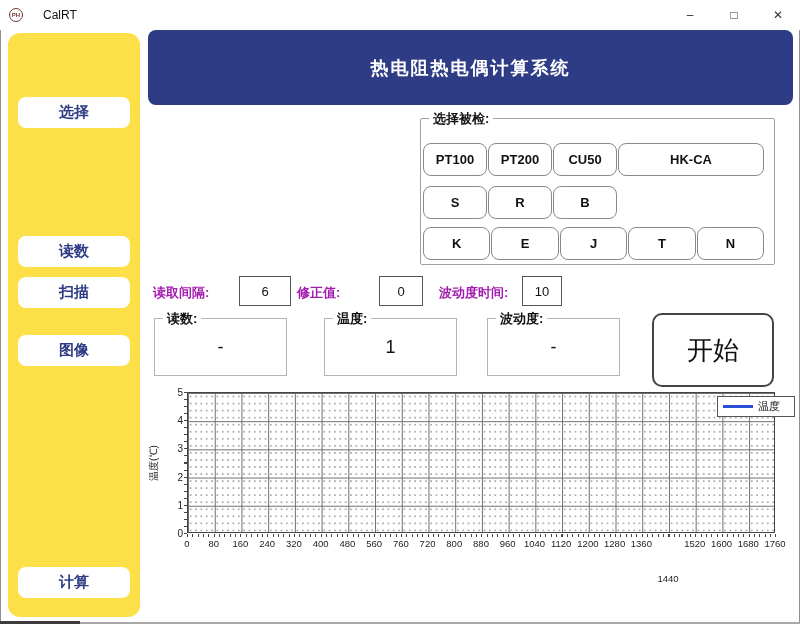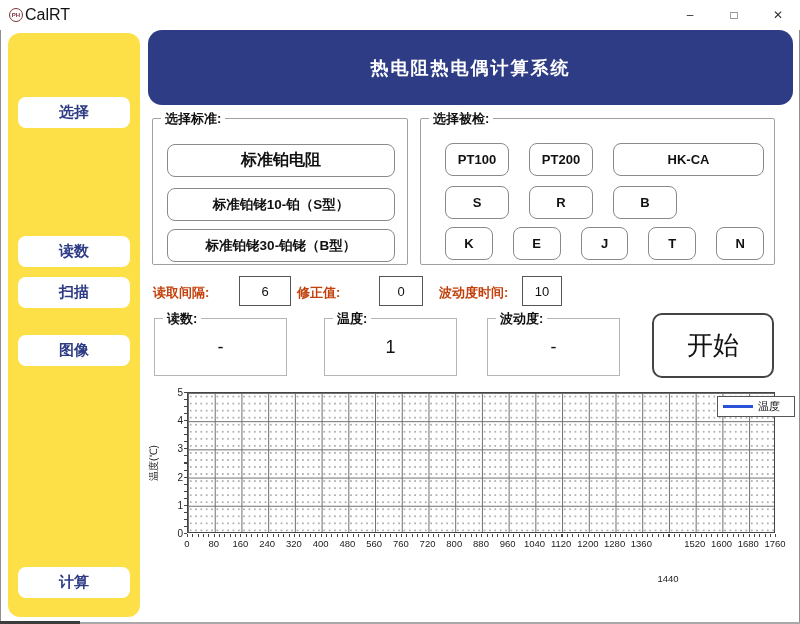--- a/index.html
+++ b/index.html
@@ -7,81 +7,81 @@
   body { font-family:"Liberation Sans", sans-serif; background:#fff; }
   #app { position:relative; width:800px; height:624px; background:#fff;
          box-shadow: inset 0 0 0 1px #8f8f8f; overflow:hidden; }
 
   
   #titlebar { position:absolute; top:0; left:0; width:100%; height:30px;
               display:flex; align-items:center; padding-left:9px; background:#fff; }
   .app-icon { width:14px; height:14px; border:1.4px solid #7b3434; border-radius:50%;
               display:flex; align-items:center; justify-content:center;
               font-size:6px; font-weight:bold; color:#7b3434; }
-  .app-title { margin-left:2px; font-size:16px; color:#111;text-align:right; }
+  .app-title { margin-left:20px; font-size:12px; color:#111;text-align:right; }
   #win-controls { position:absolute; right:0; top:0; height:30px; display:flex; }
   .winbtn { width:44px; height:30px; display:flex; align-items:center; justify-content:center;
             font-size:12px; color:#333; cursor:default; }
 
   
   #sidebar { position:absolute; left:8px; top:33px; width:132px; height:584px;
              background:#fde047; border-radius:12px; }
   .side-btn { position:absolute; left:10px; width:112px; height:31px; background:#fff;
               border:none; border-radius:8px; color:#2e3c85; font-weight:bold; font-size:15px;
               display:flex; align-items:center; justify-content:center;
               font-family:"Liberation Sans", sans-serif; }
   #btn-select { top:64px; }  #btn-read { top:203px; } #btn-scan { top:244px; }
   #btn-image  { top:302px; } #btn-calc { top:534px; }
 
   
   #header { position:absolute; left:148px; top:30px; width:645px; height:75px;
-            background:#2e3c85; border-radius:14px; color:#fff; font-size:18px;
+            background:#2e3c85; border-radius:8px; color:#fff; font-size:18px;
             font-weight:bold; letter-spacing:2px;
             display:flex; align-items:center; justify-content:center; }
 
   
   .groupbox { position:absolute; border:1px solid #a0a0a0; border-radius:2px; background:#fff; }
   .gb-label { position:absolute; top:-9px; left:8px; background:#fff; padding:0 4px;
               font-weight:bold; font-size:13px; color:#111; white-space:nowrap; }
 
   #standard-panel { left:152px; top:118px; width:256px; height:147px; }
   .std-btn { position:absolute; left:14px; width:228px; height:33px; background:#fff;
              border:1px solid #8a8a8a; border-radius:8px; font-weight:bold; color:#111;
              display:flex; align-items:center; justify-content:center;
              font-family:"Liberation Sans", sans-serif; }
   #std-btn-0 { top:25px; font-size:16px; }
   #std-btn-1 { top:69px; font-size:13.5px; }
   #std-btn-2 { top:110px; font-size:13.5px; }
 
   #tested-panel { left:420px; top:118px; width:355px; height:147px; }
-  .tested-row { position:absolute; left:24px; right:10px; height:33px; display:flex; gap:20px; }
+  .tested-row { position:absolute; left:2px; right:10px; height:33px; display:flex; gap:1px; }
   #tested-row-1 { top:24px; } #tested-row-2 { top:67px; } #tested-row-3 { top:108px; }
   .chip { border:1px solid #8a8a8a; border-radius:8px; background:#fff; font-weight:bold;
           font-size:13px; color:#111; height:33px; display:flex; align-items:center;
           justify-content:center; font-family:"Liberation Sans", sans-serif; }
   #tested-row-1 .chip { width:64px; } #tested-row-1 .chip:last-child { width:auto; flex:1; }
   #tested-row-2 .chip { width:64px; }
   #tested-row-3 .chip { flex:1; }
 
   
-  .setting-label { position:absolute; top:284px; font-weight:bold; font-size:13px; color:#c2410c; }
+  .setting-label { position:absolute; top:284px; font-weight:bold; font-size:13px; color:#a21caf; }
   #lbl-interval { left:153px; } #lbl-correction { left:297px; } #lbl-fluct-time { left:439px; }
   .setting-input { position:absolute; top:276px; height:30px; border:1px solid #555;
                    text-align:center; font-size:13px; background:#fff; color:#111;
                    font-family:"Liberation Sans", sans-serif; }
   #inp-interval { left:239px; width:52px; } #inp-correction { left:379px; width:44px; }
   #inp-fluct-time { left:522px; width:40px; }
 
   
   .readout { position:absolute; top:318px; width:133px; height:58px;
              border:1px solid #b5b5b5; background:#fff; }
   #readout-reading { left:154px; } #readout-temp { left:324px; } #readout-fluct { left:487px; }
   .readout .value { position:absolute; inset:0; display:flex; align-items:center;
                     justify-content:center; font-size:18px; color:#111; }
-  #start-button { position:absolute; left:652px; top:313px; width:122px; height:65px;
+  #start-button { position:absolute; left:652px; top:313px; width:122px; height:74px;
                   background:#fff; border:2px solid #444; border-radius:10px; font-size:26px;
                   color:#111; display:flex; align-items:center; justify-content:center;
                   font-family:"Liberation Sans", sans-serif; }
 
   
   #chart { position:absolute; left:148px; top:385px; width:645px; height:168px; }
   #ylabel { position:absolute; left:-24px; top:71px; width:60px; text-align:center;
             transform:rotate(-90deg); font-size:10px; color:#222; }
   #yticks { position:absolute; left:22px; top:7px; width:13px; height:141px; }
   .ytick { position:absolute; right:0; transform:translateY(-50%); font-size:10px; color:#222; }
@@ -133,32 +133,27 @@
   <div id="sidebar">
     <button class="side-btn" id="btn-select">选择</button>
     <button class="side-btn" id="btn-read">读数</button>
     <button class="side-btn" id="btn-scan">扫描</button>
     <button class="side-btn" id="btn-image">图像</button>
     <button class="side-btn" id="btn-calc">计算</button>
   </div>
 
   <div id="header">热电阻热电偶计算系统</div>
 
-  <div class="groupbox" id="standard-panel">
-    <span class="gb-label">选择标准:</span>
-    <button class="std-btn" id="std-btn-0">标准铂电阻</button>
-    <button class="std-btn" id="std-btn-1">标准铂铑10-铂（S型）</button>
-    <button class="std-btn" id="std-btn-2">标准铂铑30-铂铑（B型）</button>
-  </div>
 
   <div class="groupbox" id="tested-panel">
     <span class="gb-label">选择被检:</span>
     <div class="tested-row" id="tested-row-1">
         <button class="chip">PT100</button>
         <button class="chip">PT200</button>
+        <button class="chip">CU50</button>
         <button class="chip">HK-CA</button>
       </div>
     <div class="tested-row" id="tested-row-2">
         <button class="chip">S</button>
         <button class="chip">R</button>
         <button class="chip">B</button>
       </div>
     <div class="tested-row" id="tested-row-3">
         <button class="chip">K</button>
         <button class="chip">E</button>

